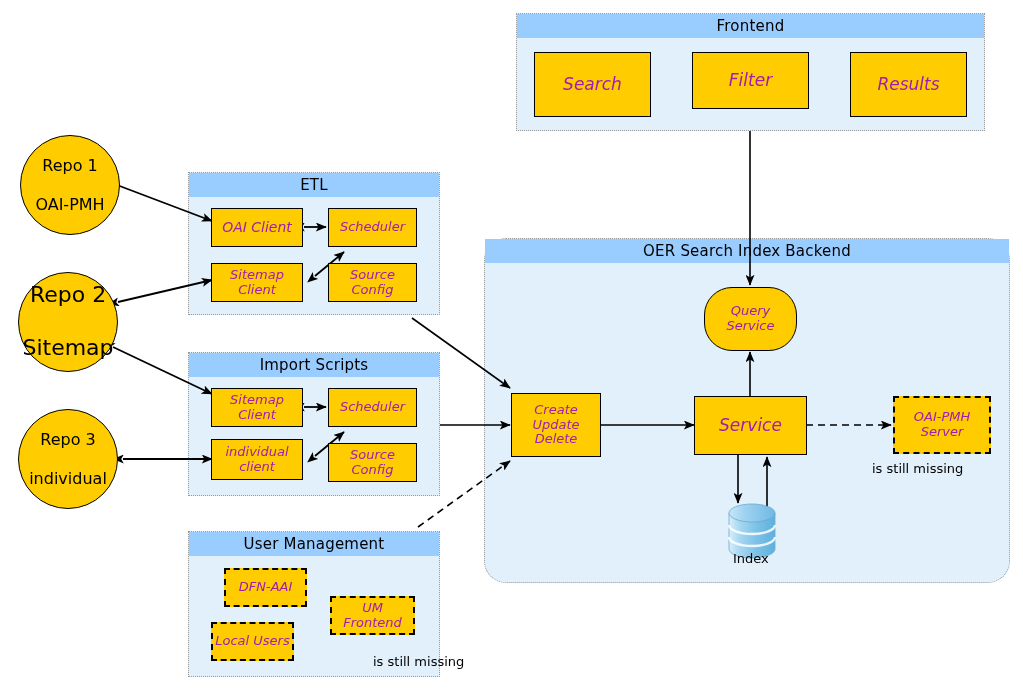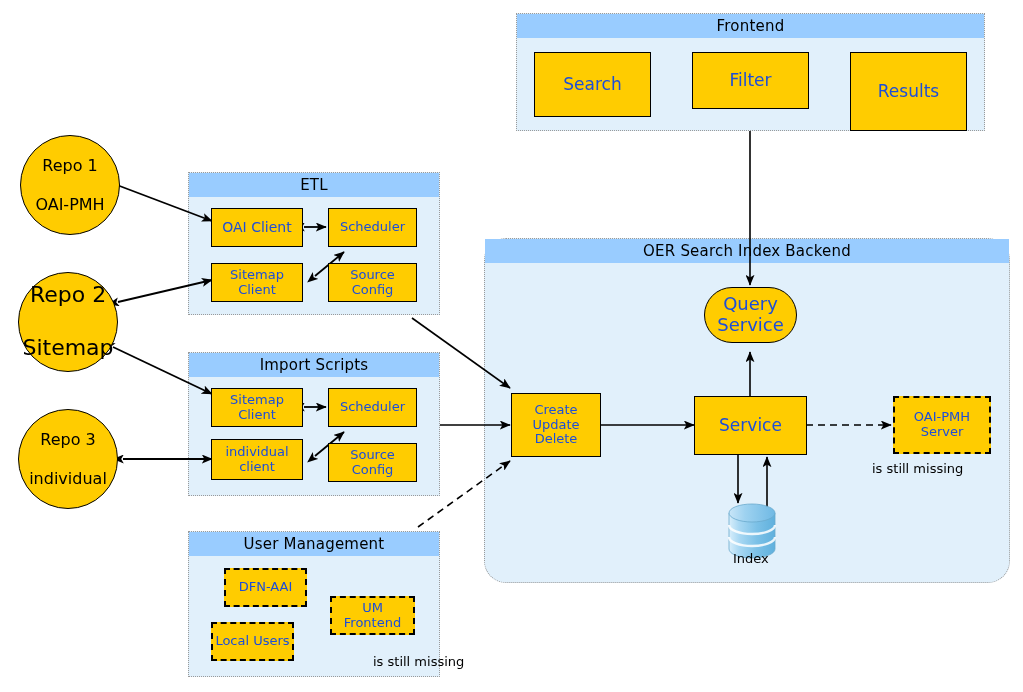--- a/index.html
+++ b/index.html
@@ -39,23 +39,24 @@
   }
   .node {
     position: absolute;
     box-sizing: border-box;
     background: #ffcc00;
     border: 1.6px solid #000000;
     display: flex;
     align-items: center;
     justify-content: center;
     text-align: center;
-    color: #1d4ed8;
+    color: #a21caf;
     line-height: 1.15;
     white-space: pre-line;
+    font-style: italic;
   }
   .node.dashed {
     border-style: dashed;
     border-width: 2px;
   }
   .circle {
     position: absolute;
     box-sizing: border-box;
     background: #ffcc00;
     border: 1.6px solid #000000;
@@ -201,40 +202,40 @@
 
   <div class="circle" style="left:18px; top:409px; width:100px; height:100px; font-size:16px;">
     <div>
       <div>Repo 3</div>
       <div>individual</div>
     </div>
   </div>
 
   <div class="node" style="left:534px; top:52px; width:117px; height:65px; font-size:17px;">Search</div>
   <div class="node" style="left:692px; top:52px; width:117px; height:57px; font-size:17px;">Filter</div>
-  <div class="node" style="left:850px; top:52px; width:117px; height:79px; font-size:17px;">Results</div>
+  <div class="node" style="left:850px; top:52px; width:117px; height:65px; font-size:17px;">Results</div>
 
   <div class="node" style="left:211px; top:208px; width:92px; height:39px; font-size:14px;">OAI Client</div>
   <div class="node" style="left:328px; top:208px; width:89px; height:39px; font-size:13px;">Scheduler</div>
   <div class="node" style="left:211px; top:263px; width:92px; height:39px; font-size:13px;">Sitemap Client</div>
   <div class="node" style="left:328px; top:263px; width:89px; height:39px; font-size:13px;">Source Config</div>
 
   <div class="node" style="left:211px; top:388px; width:92px; height:39px; font-size:13px;">Sitemap Client</div>
   <div class="node" style="left:328px; top:388px; width:89px; height:39px; font-size:13px;">Scheduler</div>
   <div class="node" style="left:211px; top:439px; width:92px; height:41px; font-size:13px;">individual
 client</div>
   <div class="node" style="left:328px; top:443px; width:89px; height:39px; font-size:13px;">Source Config</div>
 
   <div class="node dashed" style="left:224px; top:568px; width:83px; height:39px; font-size:13px;">DFN-AAI</div>
   <div class="node dashed" style="left:330px; top:596px; width:85px; height:39px; font-size:13px;">UM Frontend</div>
   <div class="node dashed" style="left:211px; top:622px; width:83px; height:39px; font-size:13px;">Local Users</div>
 
   <div class="free-label" style="left:373px; top:654px; font-size:13px;">is still missing</div>
 
-  <div class="node" style="left:704px; top:287px; width:93px; height:56px; font-size:18px;border-radius:28px;">Query
+  <div class="node" style="left:704px; top:287px; width:93px; height:64px; font-size:13px;border-radius:28px;">Query
 Service</div>
   <div class="node" style="left:511px; top:393px; width:90px; height:64px; font-size:13px;">Create
 Update
 Delete</div>
   <div class="node" style="left:694px; top:396px; width:113px; height:59px; font-size:17px;">Service</div>
   <div class="node dashed" style="left:893px; top:396px; width:98px; height:58px; font-size:13px;">OAI-PMH
 Server</div>
 
   <div class="free-label" style="left:872px; top:461px; font-size:13px;">is still missing</div>
 

